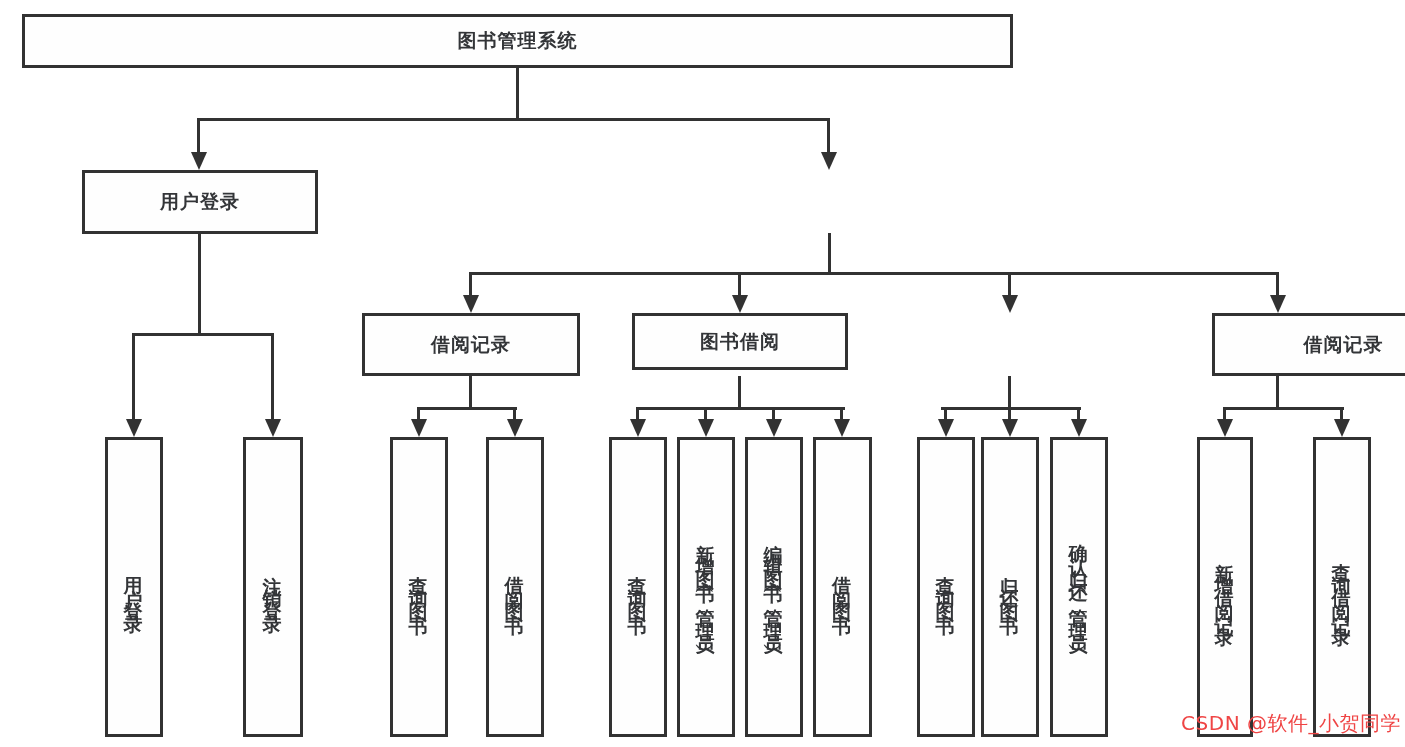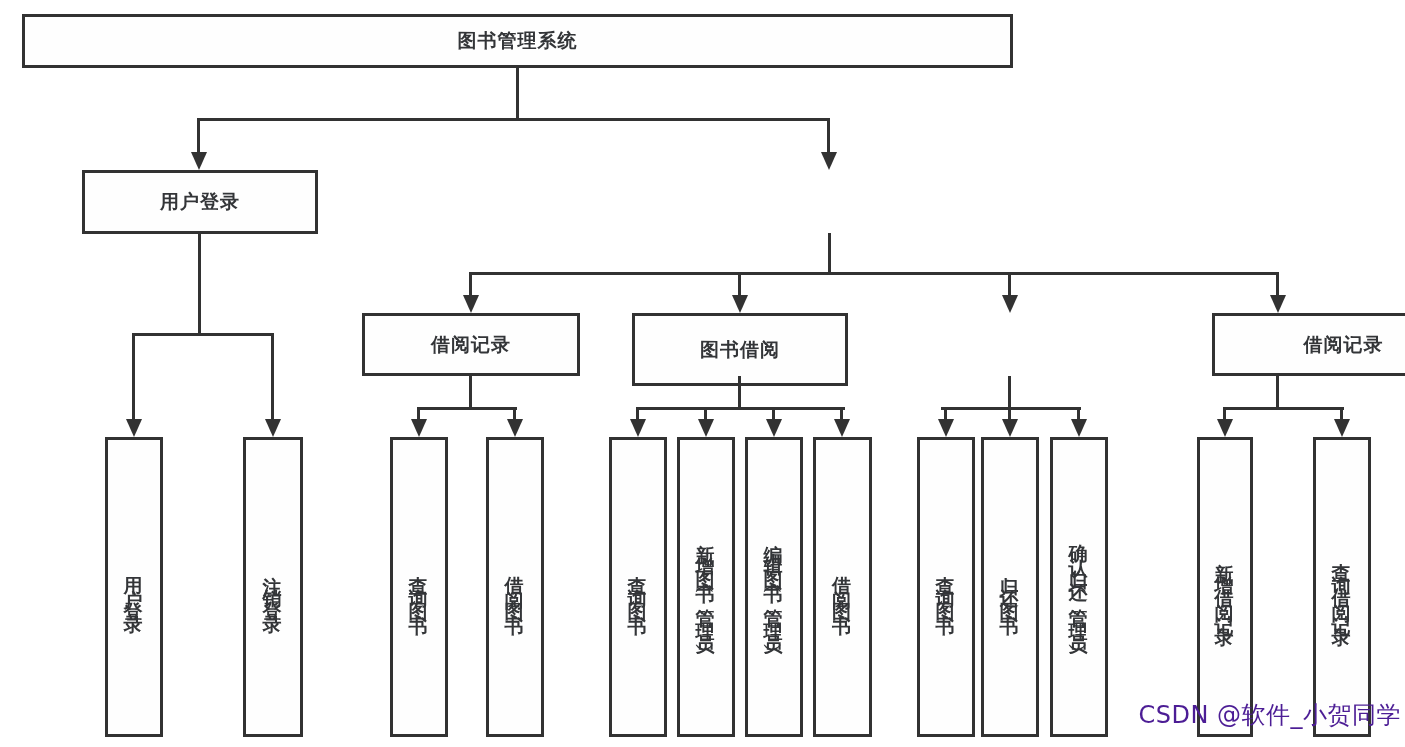--- a/index.html
+++ b/index.html
@@ -46,39 +46,39 @@
     position: absolute;
     width: 0;
     height: 0;
     border-left: 8px solid transparent;
     border-right: 8px solid transparent;
     border-top: 18px solid #323232;
   }
   .watermark {
     position: absolute;
     right: 4px;
-    bottom: 16px;
-    font-size: 24px;
-    color: #4c1d95;
+    bottom: 10px;
+    font-size: 20px;
+    color: #ef4444;
     letter-spacing: 0.5px;
     white-space: nowrap;
     z-index: 5;
   }
 </style>
 </head>
 <body>
 
 <div class="stage">
 
   <div class="box h" style="left:22px; top:14px; width:991px; height:54px">图书管理系统</div>
 
   <div class="box h" style="left:82px; top:170px; width:236px; height:64px">用户登录</div>
 
   <div class="box h" style="left:362px; top:313px; width:218px; height:63px">借阅记录</div>
-  <div class="box h" style="left:632px; top:313px; width:216px; height:73px">图书借阅</div>
+  <div class="box h" style="left:632px; top:313px; width:216px; height:57px">图书借阅</div>
   <div class="box h" style="left:1212px; top:313px; width:263px; height:63px">借阅记录</div>
 
   <div class="box v" style="left:105px; top:437px; width:58px; height:300px">用户登录</div>
   <div class="box v" style="left:243px; top:437px; width:60px; height:300px">注销登录</div>
 
   <div class="box v" style="left:390px; top:437px; width:58px; height:300px">查询图书</div>
   <div class="box v" style="left:486px; top:437px; width:58px; height:300px">借阅图书</div>
 
   <div class="box v" style="left:609px; top:437px; width:58px; height:300px">查询图书</div>
   <div class="box v" style="left:677px; top:437px; width:58px; height:300px">新增图书（管理员）</div>

